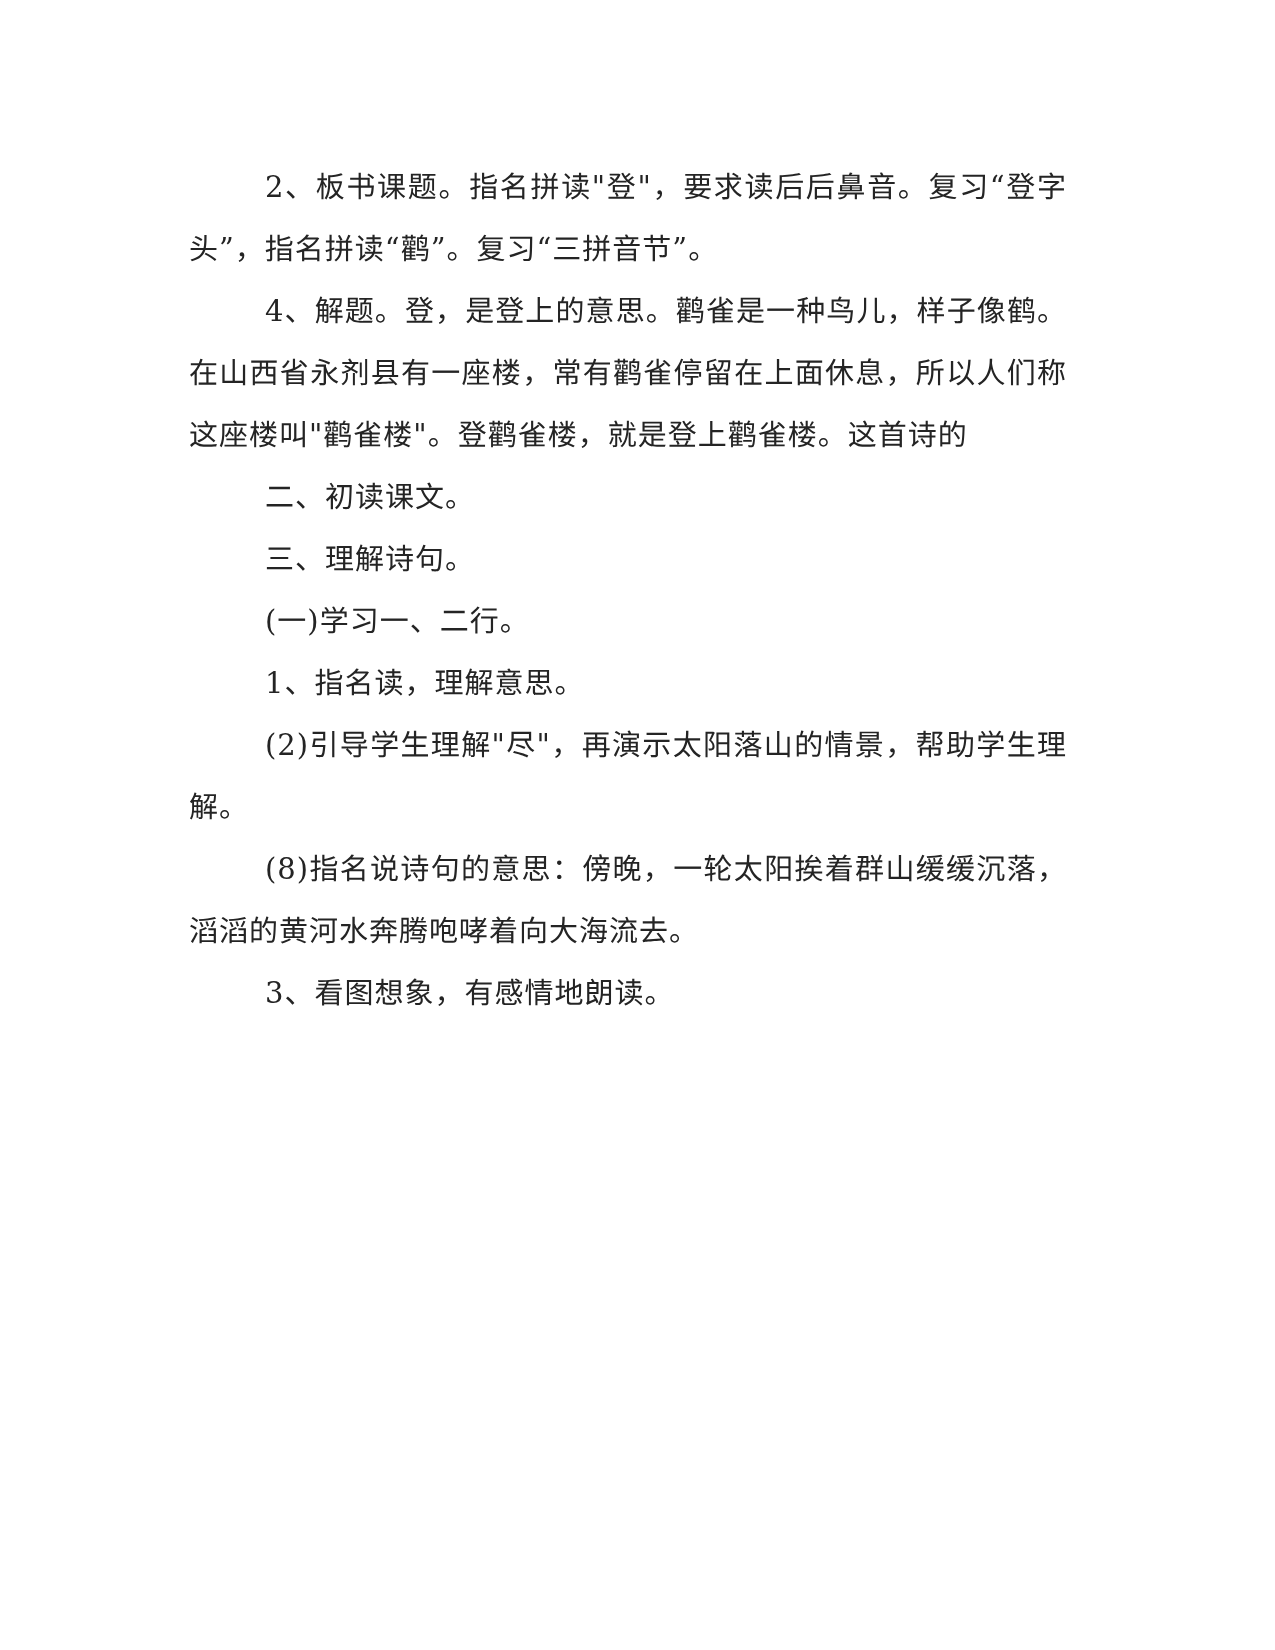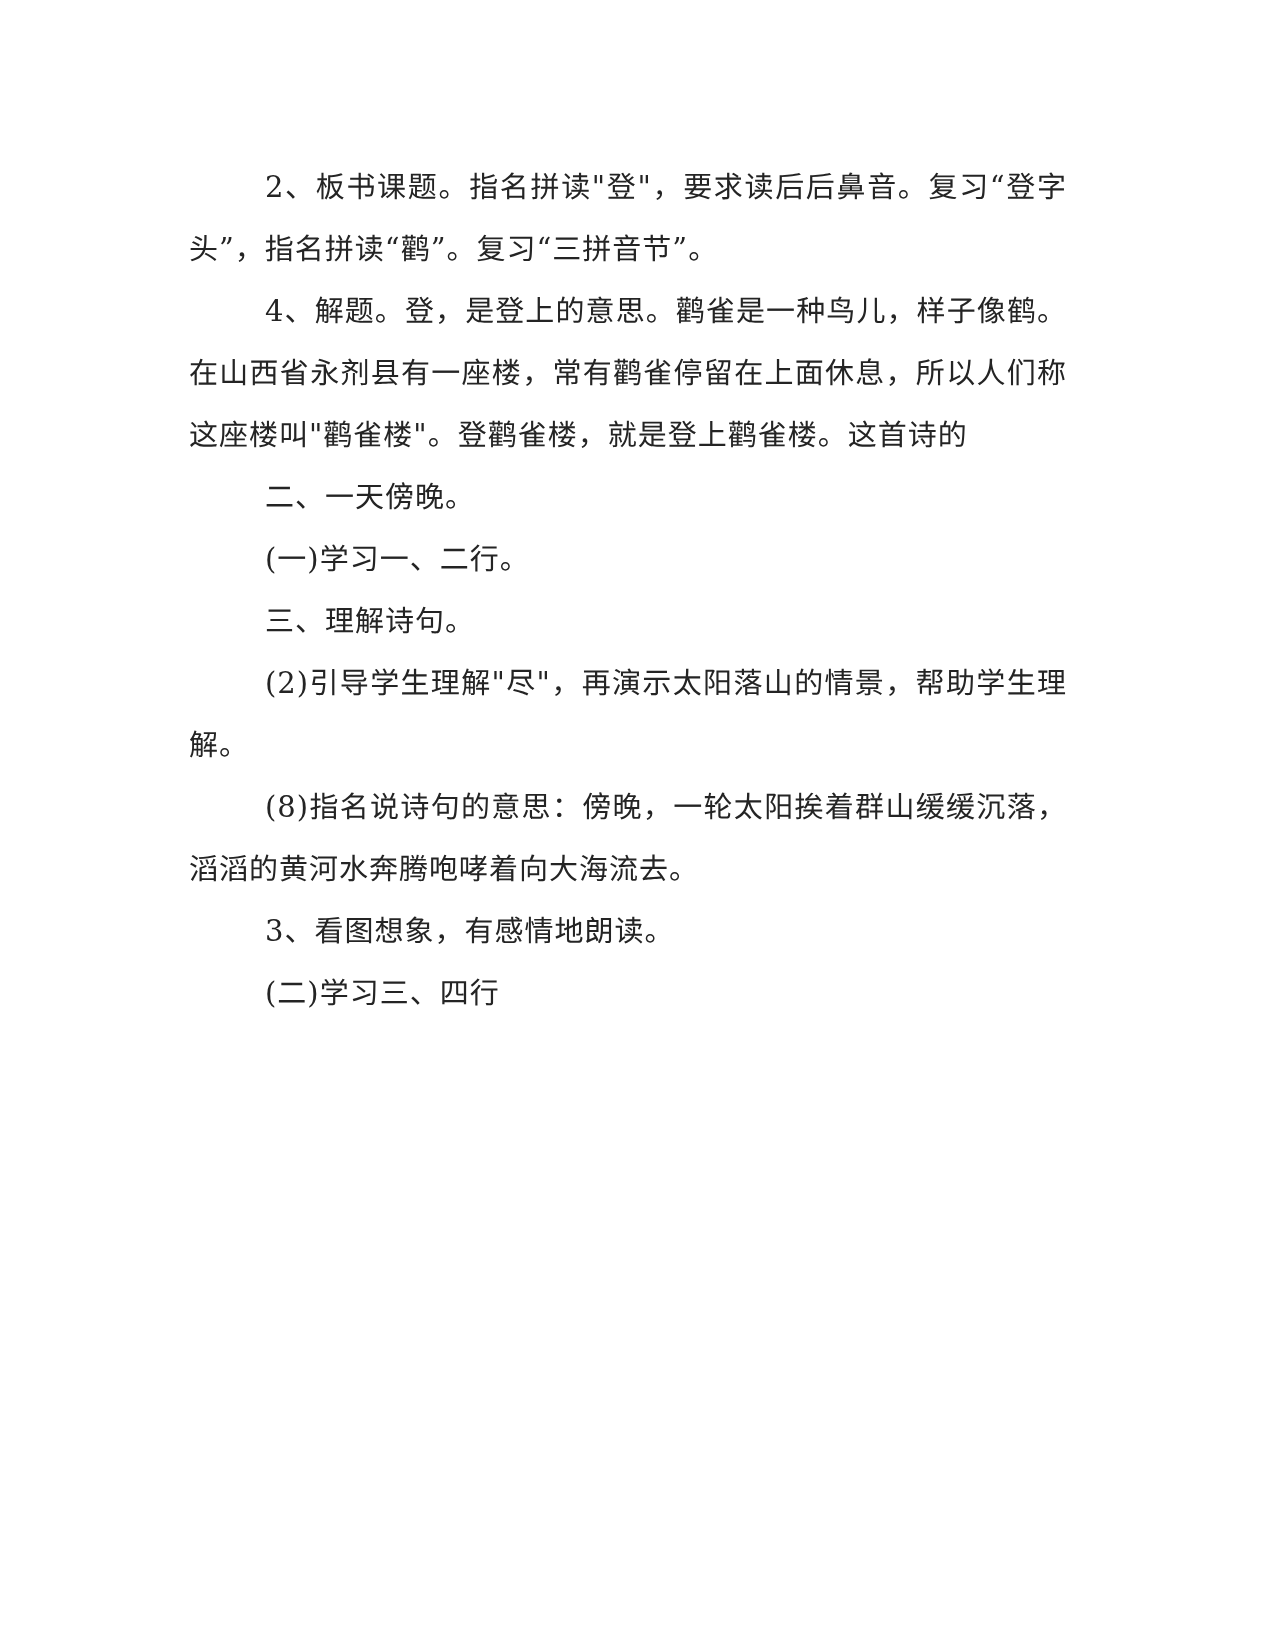--- a/index.html
+++ b/index.html
@@ -35,21 +35,21 @@
   }
 </style>
 </head>
 <body>
 
 <div id="page" style="background: rgb(255, 255, 255);">
   <div id="doc-body" style="color: rgb(36, 36, 36);">
 
   <p class="para">2、板书课题。指名拼读"登"，要求读后后鼻音。复习“登字头”，指名拼读“鹳”。复习“三拼音节”。</p>
       <p class="para">4、解题。登，是登上的意思。鹳雀是一种鸟儿，样子像鹤。在山西省永剂县有一座楼，常有鹳雀停留在上面休息，所以人们称这座楼叫"鹳雀楼"。登鹳雀楼，就是登上鹳雀楼。这首诗的</p>
-      <p class="para">二、一天傍晚。</p>
+      <p class="para">二、初读课文。</p>
+      <p class="para">三、理解诗句。</p>
       <p class="para">(一)学习一、二行。</p>
-      <p class="para">三、理解诗句。</p>
+      <p class="para">1、指名读，理解意思。</p>
       <p class="para">(2)引导学生理解"尽"，再演示太阳落山的情景，帮助学生理解。</p>
       <p class="para">(8)指名说诗句的意思：傍晚，一轮太阳挨着群山缓缓沉落，滔滔的黄河水奔腾咆哮着向大海流去。</p>
       <p class="para">3、看图想象，有感情地朗读。</p>
-      <p class="para">(二)学习三、四行</p>
     </div>
 </div>
 
 </body></html>

